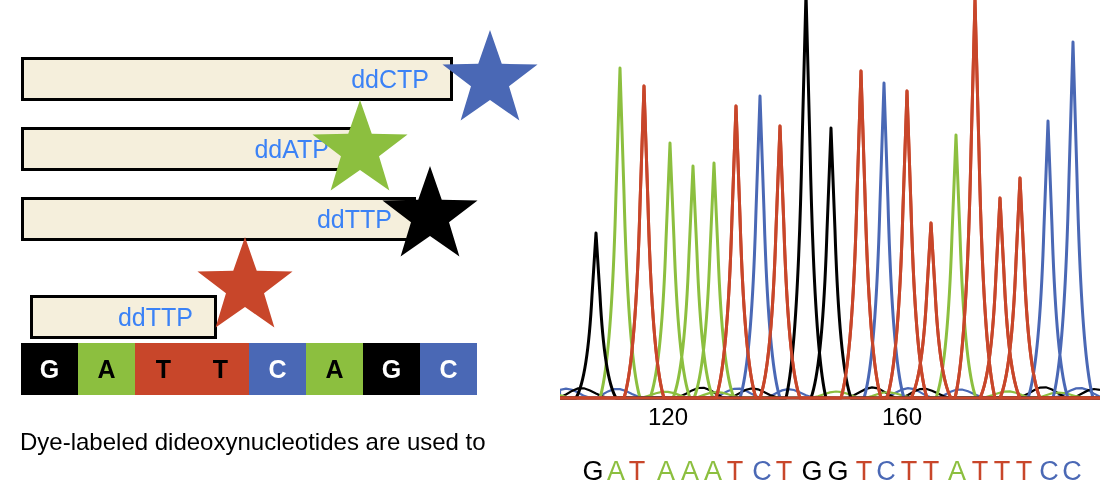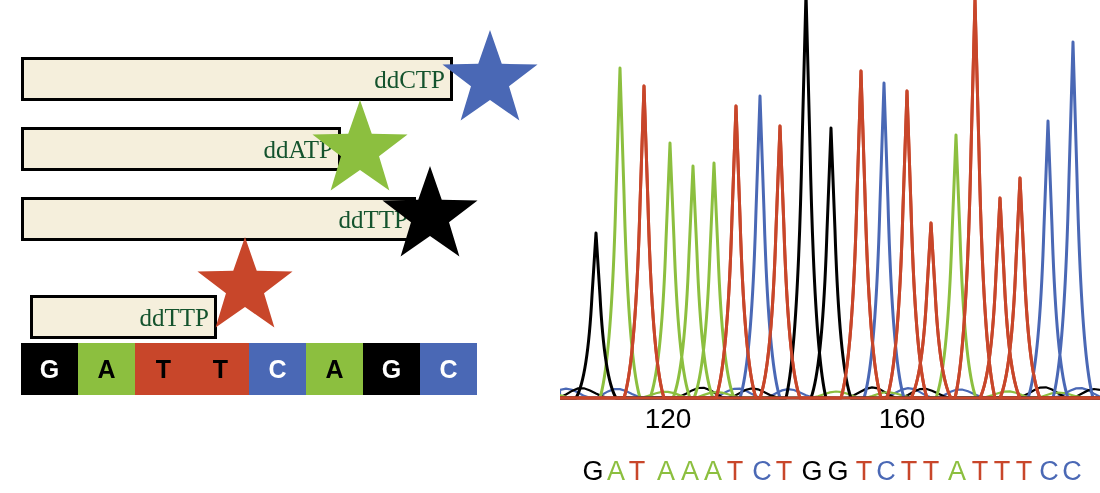--- a/index.html
+++ b/index.html
@@ -33,28 +33,27 @@
     position: absolute;
     left: 0; top: 0;
     height: 100%;
     width: 100%;
     background: #f5efdc;
     border: 3px solid #000000;
     box-sizing: border-box;
   }
   .fragment-label {
     position: absolute;
-    right: 8px;
+    right: 24px;
     top: 50%;
     transform: translateY(-50%);
     font-size: 25px;
-    color: #14532d;
+    color: #3b82f6;
     white-space: nowrap;
     line-height: 1;
-    font-family: Liberation Serif, serif;
   }
   .star {
     position: absolute;
     pointer-events: none;
   }
   .star svg { display: block; }
 
   
   #dna-bar {
     position: absolute;
@@ -91,21 +90,21 @@
     position: absolute;
     left: 560px; top: 0;
     width: 540px; height: 493px;
   }
   #trace-svg {
     position: absolute;
     left: 0; top: 0;
   }
   .tick-label {
     position: absolute;
-    font-size: 28px;
+    font-size: 24px;
     color: #000000;
     transform: translateX(-50%);
     line-height: 1;
   }
   #basecall {
     position: absolute;
     top: 458px;
     left: 0;
     width: 540px;
     height: 34px;
@@ -122,21 +121,21 @@
 <body>
 
 <div id="figure">
 
   <div id="left-panel">
     <div id="fragments">
         <div class="fragment-row" style="left: 21px; top: 57px; width: 432px;">
           <div class="fragment-bar"></div>
           <div class="fragment-label">ddCTP</div>
         </div>
-        <div class="fragment-row" style="left: 21px; top: 127px; width: 320px;">
+        <div class="fragment-row" style="left: 21px; top: 127px; width: 320px; padding-left: 12px;">
           <div class="fragment-bar"></div>
           <div class="fragment-label">ddATP</div>
         </div>
         <div class="fragment-row" style="left: 21px; top: 197px; width: 395px;">
           <div class="fragment-bar"></div>
           <div class="fragment-label">ddTTP</div>
         </div>
         <div class="fragment-row" style="left: 30px; top: 266px; width: 187px; margin-top: 29px;">
           <div class="fragment-bar"></div>
           <div class="fragment-label">ddTTP</div>
@@ -170,20 +169,21 @@
         <div class="dna-cell" style="background: rgb(140, 191, 63); color: rgb(0, 0, 0);">A</div>
         <div class="dna-cell" style="background: rgb(200, 70, 42); color: rgb(0, 0, 0);">T</div>
         <div class="dna-cell" style="background: rgb(200, 70, 42); color: rgb(0, 0, 0);">T</div>
         <div class="dna-cell" style="background: rgb(74, 104, 181); color: rgb(255, 255, 255);">C</div>
         <div class="dna-cell" style="background: rgb(140, 191, 63); color: rgb(0, 0, 0);">A</div>
         <div class="dna-cell" style="background: rgb(0, 0, 0); color: rgb(255, 255, 255);">G</div>
         <div class="dna-cell" style="background: rgb(74, 104, 181); color: rgb(255, 255, 255);">C</div>
       </div>
 
     <div id="caption">
+      <div>Dye-labeled dideoxynucleotides are used to</div>
     </div>
   </div>
 
   <div id="right-panel">
     <svg id="trace-svg" width="540" height="440" viewBox="0 0 540 440">
         <path d="M 0 398 L 0 389.9 L 6 388.7 L 12 389.7 L 18 392.6 L 24 395.9 L 30 397.9 L 36 397.4 L 42 394.8 L 48 391.4 L 54 389.2 L 60 389.1 L 66 391.0 L 72 393.9 L 78 396.4 L 84 397.7 L 90 398.0 L 96 397.8 L 102 397.6 L 108 397.8 L 114 398.0 L 120 397.9 L 126 397.7 L 132 397.5 L 138 397.7 L 144 398.0 L 150 397.8 L 156 396.6 L 162 394.0 L 168 391.0 L 174 388.8 L 180 388.6 L 186 390.7 L 192 394.1 L 198 397.0 L 204 398.0 L 210 396.4 L 216 393.3 L 222 390.4 L 228 389.1 L 234 390.0 L 240 392.5 L 246 395.2 L 252 397.2 L 258 398.0 L 264 397.9 L 270 397.7 L 276 397.8 L 282 397.9 L 288 398.0 L 294 397.8 L 300 397.5 L 306 397.5 L 312 397.8 L 318 398.0 L 324 397.4 L 330 395.4 L 336 392.5 L 342 389.6 L 348 388.2 L 354 389.1 L 360 392.1 L 366 395.6 L 372 397.8 L 378 397.6 L 384 395.2 L 390 392.0 L 396 389.8 L 402 389.5 L 408 391.3 L 414 394.0 L 420 396.4 L 426 397.7 L 432 398.0 L 438 397.9 L 444 397.8 L 450 397.9 L 456 398.0 L 462 397.9 L 468 397.5 L 474 397.3 L 480 397.5 L 486 397.9 L 492 397.9 L 498 396.6 L 504 394.0 L 510 390.8 L 516 388.4 L 522 388.1 L 528 390.1 L 534 393.6 L 540 396.8" fill="none" stroke="#4a68b5" stroke-width="2.2"></path>
         <path d="M 0 398 L 0 397.3 L 6 394.5 L 12 390.9 L 18 388.4 L 24 388.3 L 30 390.4 L 36 393.5 L 42 396.2 L 48 397.7 L 54 398.0 L 60 397.7 L 66 397.6 L 72 397.8 L 78 398.0 L 84 397.9 L 90 397.7 L 96 397.5 L 102 397.6 L 108 398.0 L 114 397.8 L 120 396.4 L 126 393.7 L 132 390.4 L 138 388.0 L 144 387.8 L 150 390.1 L 156 393.8 L 162 397.0 L 168 398.0 L 174 396.3 L 180 392.9 L 186 389.7 L 192 388.4 L 198 389.3 L 204 392.0 L 210 395.0 L 216 397.1 L 222 397.9 L 228 397.9 L 234 397.7 L 240 397.7 L 246 397.9 L 252 398.0 L 258 397.8 L 264 397.4 L 270 397.4 L 276 397.8 L 282 398.0 L 288 397.3 L 294 395.2 L 300 392.0 L 306 388.9 L 312 387.4 L 318 388.4 L 324 391.6 L 330 395.3 L 336 397.7 L 342 397.5 L 348 395.0 L 354 391.5 L 360 389.1 L 366 388.8 L 372 390.7 L 378 393.6 L 384 396.2 L 390 397.7 L 396 398.0 L 402 397.8 L 408 397.8 L 414 397.9 L 420 398.0 L 426 397.8 L 432 397.5 L 438 397.3 L 444 397.5 L 450 397.9 L 456 397.8 L 462 396.5 L 468 393.7 L 474 390.2 L 480 387.6 L 486 387.3 L 492 389.5 L 498 393.2 L 504 396.7 L 510 398.0 L 516 396.7 L 522 393.5 L 528 390.4 L 534 389.0 L 540 389.8" fill="none" stroke="#000000" stroke-width="2.2"></path>
         <path d="M 0 398 L 0 395.2 L 6 396.9 L 12 397.8 L 18 398.0 L 24 397.8 L 30 397.8 L 36 397.9 L 42 398.0 L 48 398.0 L 54 397.8 L 60 397.7 L 66 397.8 L 72 398.0 L 78 397.9 L 84 397.0 L 90 395.4 L 96 393.3 L 102 391.9 L 108 391.8 L 114 393.1 L 120 395.4 L 126 397.4 L 132 398.0 L 138 397.0 L 144 394.9 L 150 392.9 L 156 392.1 L 162 392.7 L 168 394.3 L 174 396.2 L 180 397.5 L 186 398.0 L 192 397.9 L 198 397.8 L 204 397.8 L 210 398.0 L 216 398.0 L 222 397.8 L 228 397.7 L 234 397.6 L 240 397.9 L 246 398.0 L 252 397.6 L 258 396.3 L 264 394.3 L 270 392.4 L 276 391.5 L 282 392.1 L 288 394.0 L 294 396.4 L 300 397.8 L 306 397.7 L 312 396.1 L 318 394.0 L 324 392.5 L 330 392.4 L 336 393.5 L 342 395.3 L 348 396.9 L 354 397.8 L 360 398.0 L 366 397.9 L 372 397.8 L 378 397.9 L 384 398.0 L 390 397.9 L 396 397.7 L 402 397.5 L 408 397.7 L 414 397.9 L 420 397.9 L 426 397.1 L 432 395.3 L 438 393.2 L 444 391.6 L 450 391.4 L 456 392.8 L 462 395.1 L 468 397.2 L 474 398.0 L 480 397.2 L 486 395.3 L 492 393.3 L 498 392.5 L 504 393.0 L 510 394.5 L 516 396.2 L 522 397.4 L 528 398.0 L 534 398.0 L 540 397.9" fill="none" stroke="#8cbf3f" stroke-width="2.2"></path>
         <path d="M 0 398 L 40 398 Q 51.6 358.4 56 193.4 L 60 68 L 64 193.4 Q 68.4 358.4 80 398 L 90 398 Q 101.6 367.4 106 239.9 L 110 143 L 114 239.9 Q 118.4 367.4 130 398 L 113 398 Q 124.6 370.16 129 254.16 L 133 166 L 137 254.16 Q 141.4 370.16 153 398 L 134 398 Q 145.6 369.8 150 252.3 L 154 163 L 158 252.3 Q 162.4 369.8 174 398 L 376 398 Q 387.6 366.44 392 234.94 L 396 135 L 400 234.94 Q 404.4 366.44 416 398 L 540 398" fill="none" stroke="#8cbf3f" stroke-width="3" stroke-linejoin="round"></path>
         <path d="M 0 398 L 64 398 Q 75.6 360.56 80 204.56 L 84 86 L 88 204.56 Q 92.4 360.56 104 398 L 156 398 Q 167.6 362.96 172 216.96 L 176 106 L 180 216.96 Q 184.4 362.96 196 398 L 200 398 Q 211.6 365.36 216 229.36 L 220 126 L 224 229.36 Q 228.4 365.36 240 398 L 281 398 Q 292.6 358.76 297 195.26 L 301 71 L 305 195.26 Q 309.4 358.76 321 398 L 327 398 Q 338.6 361.16 343 207.66 L 347 91 L 351 207.66 Q 355.4 361.16 367 398 L 351 398 Q 362.6 377 367 289.5 L 371 223 L 375 289.5 Q 379.4 377 391 398 L 395 398 Q 406.6 350.24 411 151.24 L 415 0 L 419 151.24 Q 423.4 350.24 435 398 L 420 398 Q 431.6 374 436 274 L 440 198 L 444 274 Q 448.4 374 460 398 L 440 398 Q 451.6 371.6 456 261.6 L 460 178 L 464 261.6 Q 468.4 371.6 480 398 L 540 398" fill="none" stroke="#c8462a" stroke-width="3" stroke-linejoin="round"></path>

